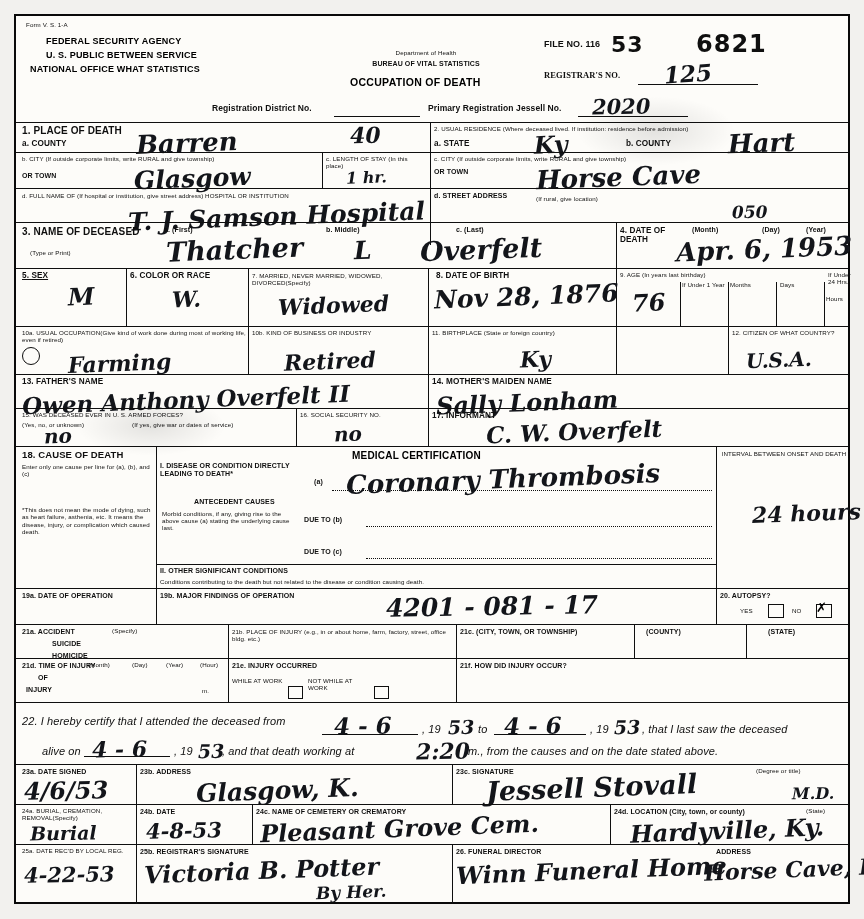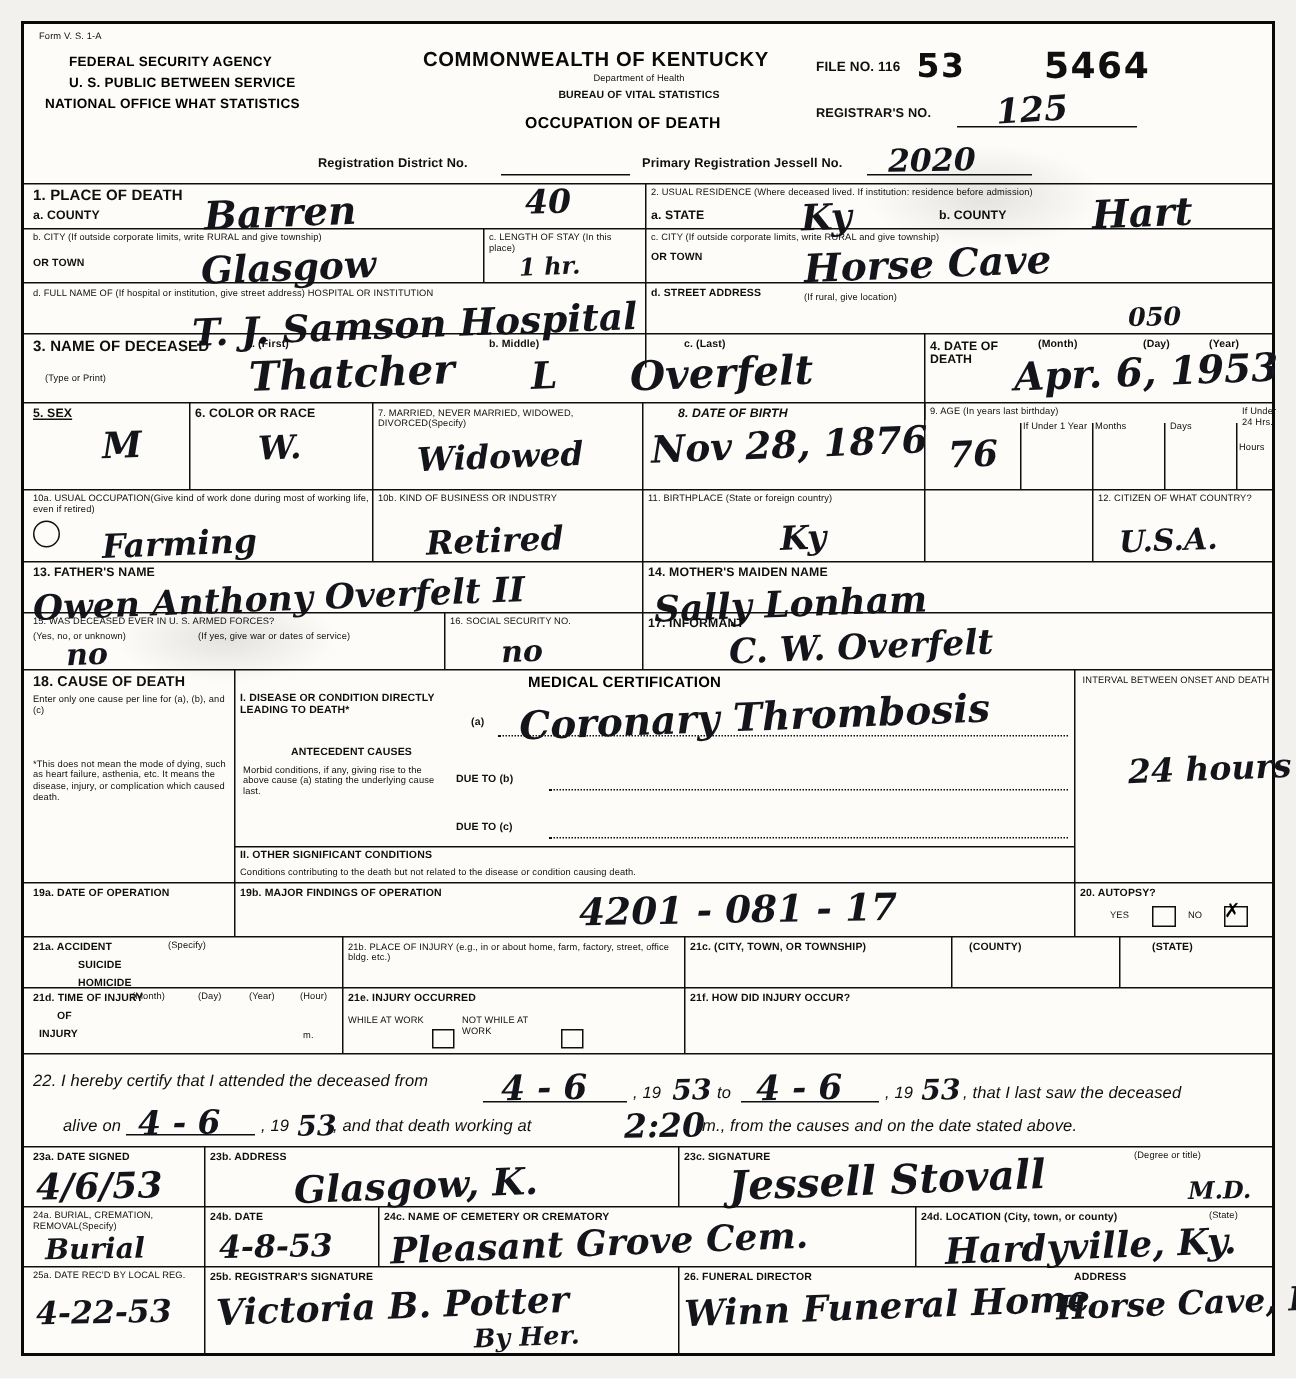--- a/index.html
+++ b/index.html
@@ -67,30 +67,29 @@
 <body>
 
 <div id="page">
   <div class="doc">
 
     <div class="lbl xs" style="left:10px;top:6px;">Form V. S. 1-A</div>
     <div class="title-sm" style="left:30px;top:20px;font-size:9px;">FEDERAL SECURITY AGENCY</div>
     <div class="title-sm" style="left:30px;top:34px;font-size:9px;">U. S. PUBLIC BETWEEN SERVICE</div>
     <div class="title-sm" style="left:14px;top:48px;font-size:9px;">NATIONAL OFFICE WHAT STATISTICS</div>
 
-    <div class="title-big" style="left:266px;top:16px;">COMMONWEALTH OF KENTUCKY</div>
     <div class="lbl xs ctr" style="left:330px;top:34px;width:160px;">Department of Health</div>
     <div class="lbl sm ctr" style="left:330px;top:44px;width:160px;">BUREAU OF VITAL STATISTICS</div>
     <div class="title-mid" style="left:334px;top:60px;">OCCUPATION OF DEATH</div>
 
     <div class="lbl sm" style="left:528px;top:24px;font-size:9px;">FILE NO. 116</div>
     <div class="numstamp" style="left:595px;top:16px;font-size:22px;">53</div>
-    <div class="numstamp" style="left:680px;top:14px;font-size:24px;">5464</div>
-
-    <div class="lbl sm" style="left:528px;top:55px;font-size:8.5px;">REGISTRAR'S NO.</div>
+    <div class="numstamp" style="left:680px;top:14px;font-size:24px;">6821</div>
+
+    <div class="lbl sm" style="left:528px;top:55px;font-size:8.5px;font-family:Liberation Serif, serif;">REGISTRAR'S NO.</div>
     <div class="ul" style="left:622px;top:68px;width:120px;"></div>
     <div class="hw s" style="left:648px;top:44px;font-size:23px;">125</div>
 
     <div class="lbl" style="left:196px;top:88px;font-size:8.5px;">Registration District No.</div>
     <div class="ul" style="left:318px;top:100px;width:86px;"></div>
     <div class="hw n" style="left:334px;top:78px;font-size:22px;margin-top:28px;">40</div>
 
     <div class="lbl" style="left:412px;top:88px;font-size:8.5px;">Primary Registration Jessell No.</div>
     <div class="ul" style="left:562px;top:100px;width:110px;"></div>
     <div class="hw n" style="left:576px;top:78px;font-size:21px;">2020</div>
@@ -122,21 +121,21 @@
     <div class="hw" style="left:712px;top:112px;font-size:26px;">Hart</div>
 
     <div class="row" style="top:136px;left:414px;"></div>
     <div class="lbl xs" style="left:418px;top:140px;width:400px;">c. CITY (If outside corporate limits, write RURAL and give township)</div>
     <div class="lbl sm" style="left:418px;top:152px;">OR TOWN</div>
     <div class="hw" style="left:520px;top:146px;font-size:26px;">Horse Cave</div>
 
     <div class="row" style="top:172px;left:414px;"></div>
     <div class="lbl sm" style="left:418px;top:176px;width:100px;">d. STREET ADDRESS</div>
     <div class="lbl xs" style="left:520px;top:180px;">(If rural, give location)</div>
-    <div class="hw n" style="left:736px;top:186px;font-size:17px;">050</div>
+    <div class="hw n" style="left:716px;top:186px;font-size:17px;">050</div>
 
     <div class="row" style="top:206px;"></div>
     <div class="vline" style="left:600px;top:206px;height:58px;"></div>
 
     <div class="lbl" style="left:6px;top:210px;font-size:10px;line-height:1.2;">3. NAME OF DECEASED</div>
     <div class="lbl xs" style="left:14px;top:234px;">(Type or Print)</div>
     <div class="lbl sm" style="left:148px;top:210px;">a. (First)</div>
     <div class="lbl sm" style="left:310px;top:210px;">b. Middle)</div>
     <div class="lbl sm" style="left:440px;top:210px;">c. (Last)</div>
     <div class="hw" style="left:150px;top:218px;font-size:27px;">Thatcher</div>
@@ -161,21 +160,21 @@
 
     <div class="lbl" style="left:6px;top:256px;text-decoration:underline;">5. SEX</div>
     <div class="hw" style="left:52px;top:266px;font-size:24px;">M</div>
 
     <div class="lbl" style="left:114px;top:256px;">6. COLOR OR RACE</div>
     <div class="hw" style="left:156px;top:270px;font-size:22px;">W.</div>
 
     <div class="lbl xs" style="left:236px;top:256px;width:176px;line-height:1.15;">7. MARRIED, NEVER MARRIED, WIDOWED, DIVORCED(Specify)</div>
     <div class="hw" style="left:262px;top:276px;font-size:22px;">Widowed</div>
 
-    <div class="lbl" style="left:436px;top:256px;font-style:italic;">8. DATE OF BIRTH</div>
+    <div class="lbl" style="left:420px;top:256px;">8. DATE OF BIRTH</div>
     <div class="hw" style="left:418px;top:266px;font-size:25px;">Nov 28, 1876</div>
 
     <div class="lbl xs" style="left:604px;top:256px;width:200px;">9. AGE (In years last birthday)</div>
     <div class="lbl xs" style="left:666px;top:266px;width:46px;line-height:1.05;">If Under 1 Year</div>
     <div class="lbl xs" style="left:714px;top:266px;">Months</div>
     <div class="lbl xs" style="left:764px;top:266px;">Days</div>
     <div class="lbl xs" style="left:812px;top:256px;width:24px;line-height:1.05;">If Under 24 Hrs.</div>
     <div class="lbl xs" style="left:810px;top:280px;">Hours</div>
     <div class="hw" style="left:616px;top:272px;font-size:24px;">76</div>
 

